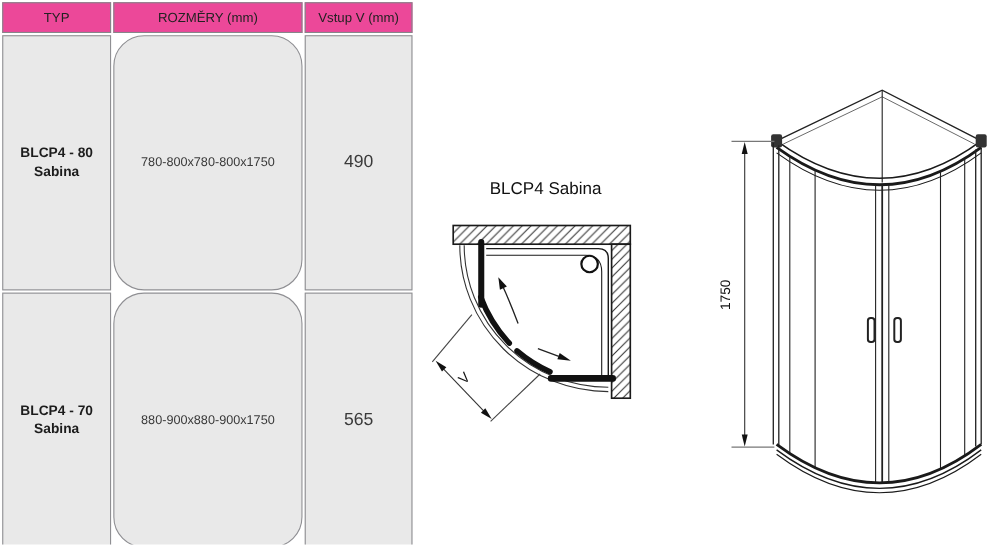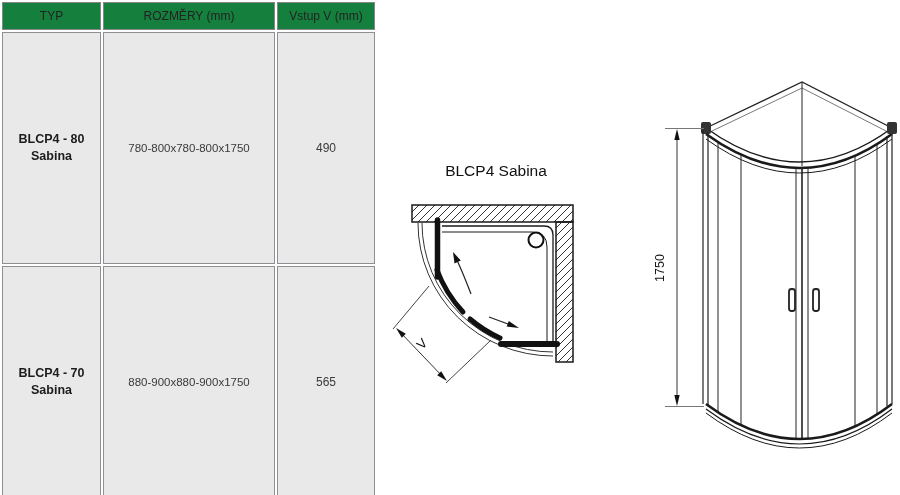--- a/index.html
+++ b/index.html
@@ -3,27 +3,27 @@
 <meta charset="utf-8">
 <style>
   html,body{margin:0;padding:0;background:#fff;}
   body{width:900px;height:495px;position:relative;overflow:hidden;
        font-family:"Liberation Sans",sans-serif;}
 
   
   .table-wrap{position:absolute;left:0;top:0;width:377px;height:495px;overflow:hidden;}
   table.spec{border-collapse:separate;border-spacing:2px;width:377px;height:500px;
              table-layout:fixed;background:#fff;}
-  table.spec th{background:#15803d;border:1px solid #86868a;font-weight:normal;
+  table.spec th{background:#ec4899;border:1px solid #86868a;font-weight:normal;
                 font-size:12px;color:#222;height:24px;text-align:center;vertical-align:middle;}
   table.spec td{background:#e9e9e9;border:1px solid #8f8f93;text-align:center;
                 vertical-align:middle;}
   td.typ{font-weight:bold;font-size:12.5px;color:#1c1c1c;line-height:1.4;}
-  td.dim{font-size:11.5px;color:#3a3a3a;}
-  td.vstup{font-size:12px;color:#3a3a3a;margin-top:16px;}
+  td.dim{font-size:11.5px;color:#3a3a3a;border-radius:28px;}
+  td.vstup{font-size:16px;color:#3a3a3a;margin-top:16px;}
   .c-typ{width:99px;} .c-dim{width:172px;} .c-v{width:98px;}
 
   
   .plan-svg{position:absolute;left:390px;top:155px;}
   .front-svg{position:absolute;left:640px;top:60px;}
   svg text{font-family:"Liberation Sans",sans-serif;}
 </style>
 </head>
 <body>
 

